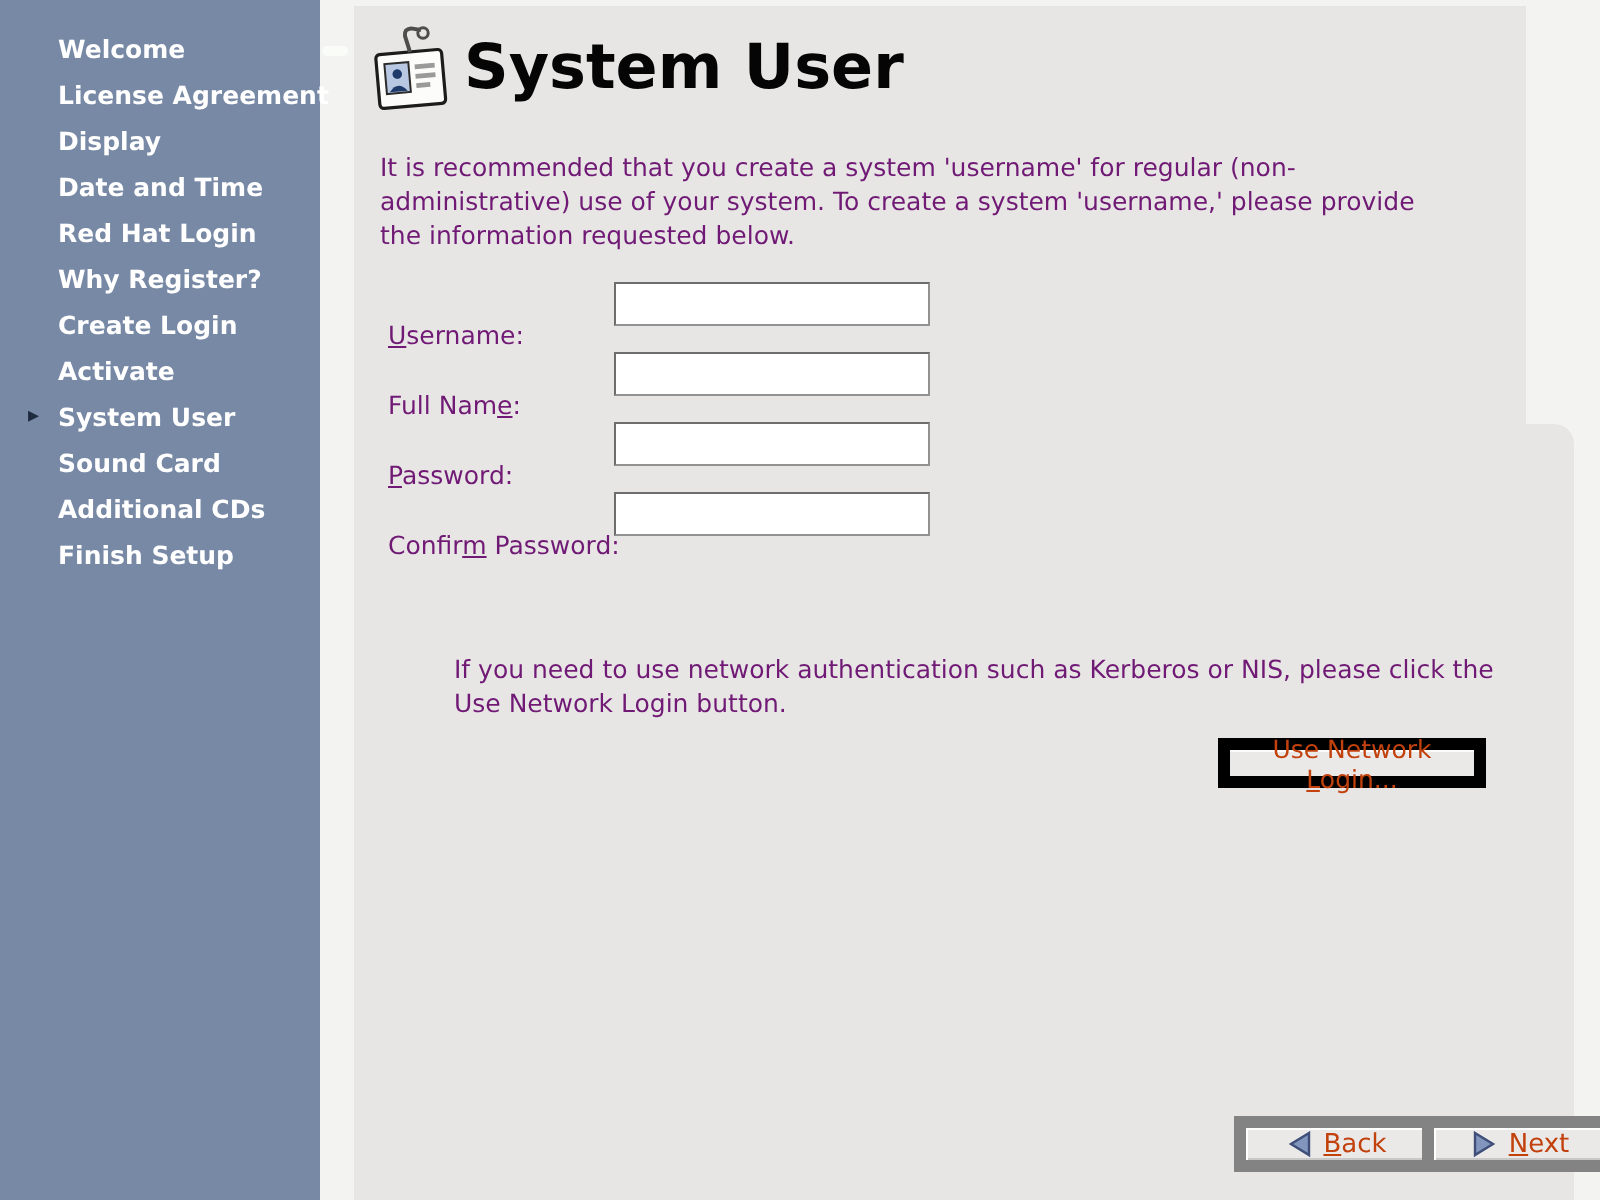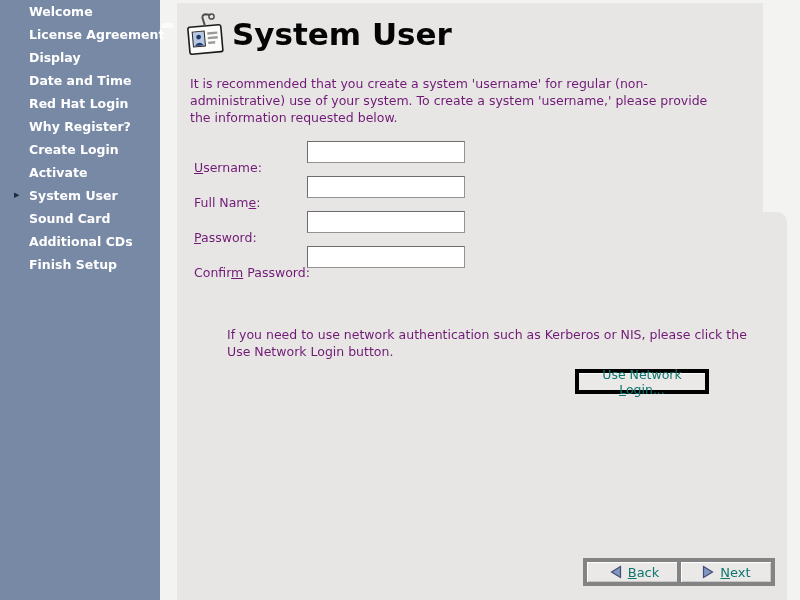--- a/index.html
+++ b/index.html
@@ -9,21 +9,21 @@
     background:#f3f4f1;
     font-family:"DejaVu Sans","Liberation Sans",sans-serif;
     color:#000;
   }
 
   
   .sidebar {
     position:absolute; left:0; top:0; width:160px; height:600px;
     background:#7889a5;
   }
-  .sidebar-list { }
+  .sidebar-list { padding-top:13px; }
   .side-item {
     position:relative; height:23px; line-height:23px;
     padding-left:29px; color:#ffffff; font-weight:bold; font-size:12.5px;
     white-space:nowrap;
   }
   .side-item .marker {
     position:absolute; left:14px; top:0; height:23px; line-height:22px;
     color:#1e2a3e; font-size:11px; font-weight:normal;
   }
 
@@ -68,23 +68,24 @@
     padding:0 4px; font-size:12px; font-family:inherit; outline:none;
   }
   .row1-label{top:141px}.row1-input{top:141px}
   .row2-label{top:176px}.row2-input{top:176px}
   .row3-label{top:211px}.row3-input{top:211px}
   .row4-label{top:246px}.row4-input{top:246px}
 
   
   .btn {
     position:absolute; display:flex; align-items:center; justify-content:center;
-    background:#eae9e8; border:4px solid #000000; color:#0f766e;
+    background:#eae9e8; border:6px solid #000000; color:#c2410c;
     font-family:inherit; font-size:12.5px; cursor:default;
     box-shadow: inset 0 1px 0 rgba(255,255,255,.85);
+    margin-left: 34px;
   }
   .btn-network { left:575px; top:369px; width:134px; height:25px; }
   .btn-nav {
     height:28px; top:558px; gap:5px; font-size:13px;
     border-color:#838383;
     box-shadow: inset 1px 1px 0 #ffffff, inset -1px -1px 0 #c8c8c8;
   }
   .btn-back { left:583px; width:102px; }
   .btn-next { left:677px; width:98px; }
   .btn .arrow-svg { width:14px; height:14px; display:block; }

